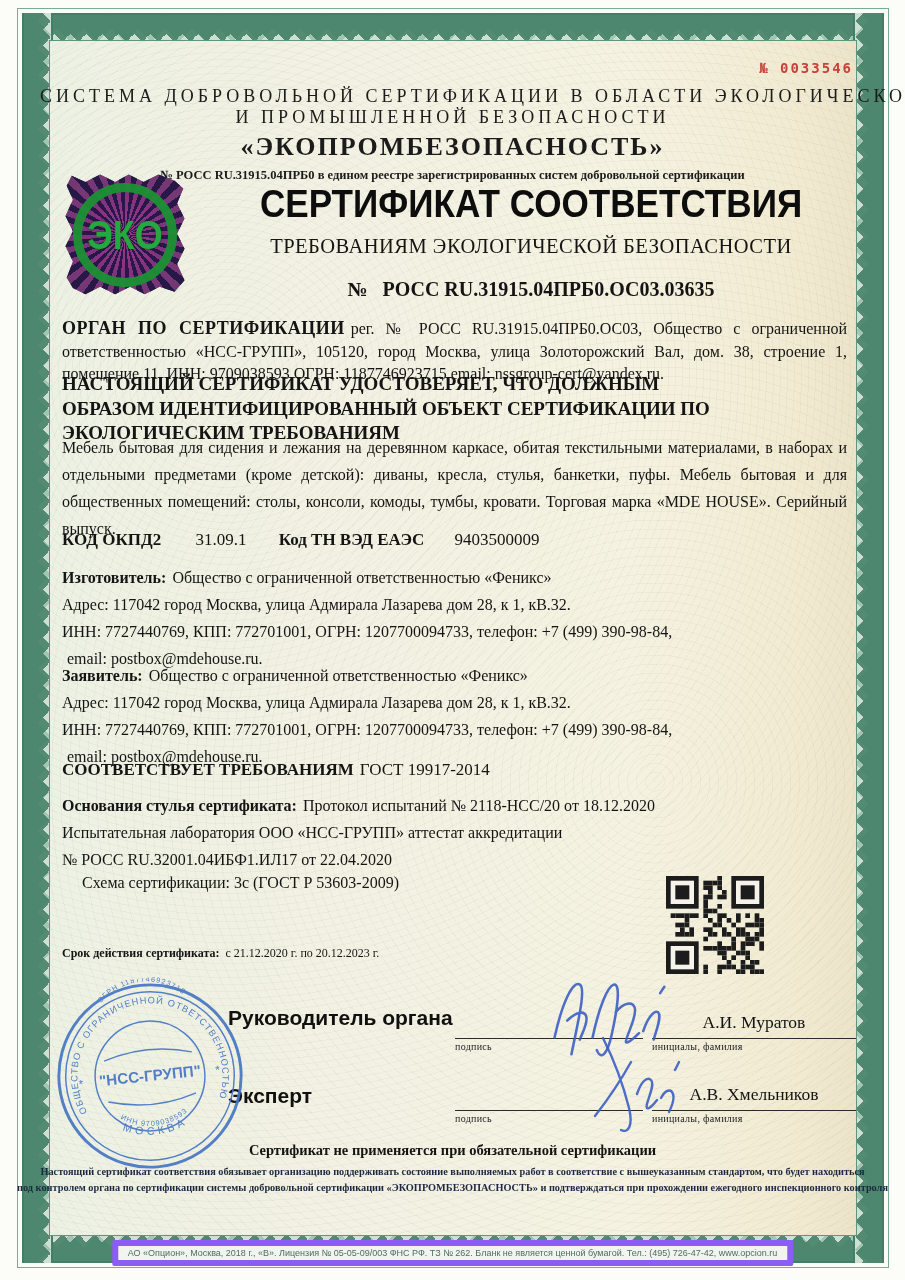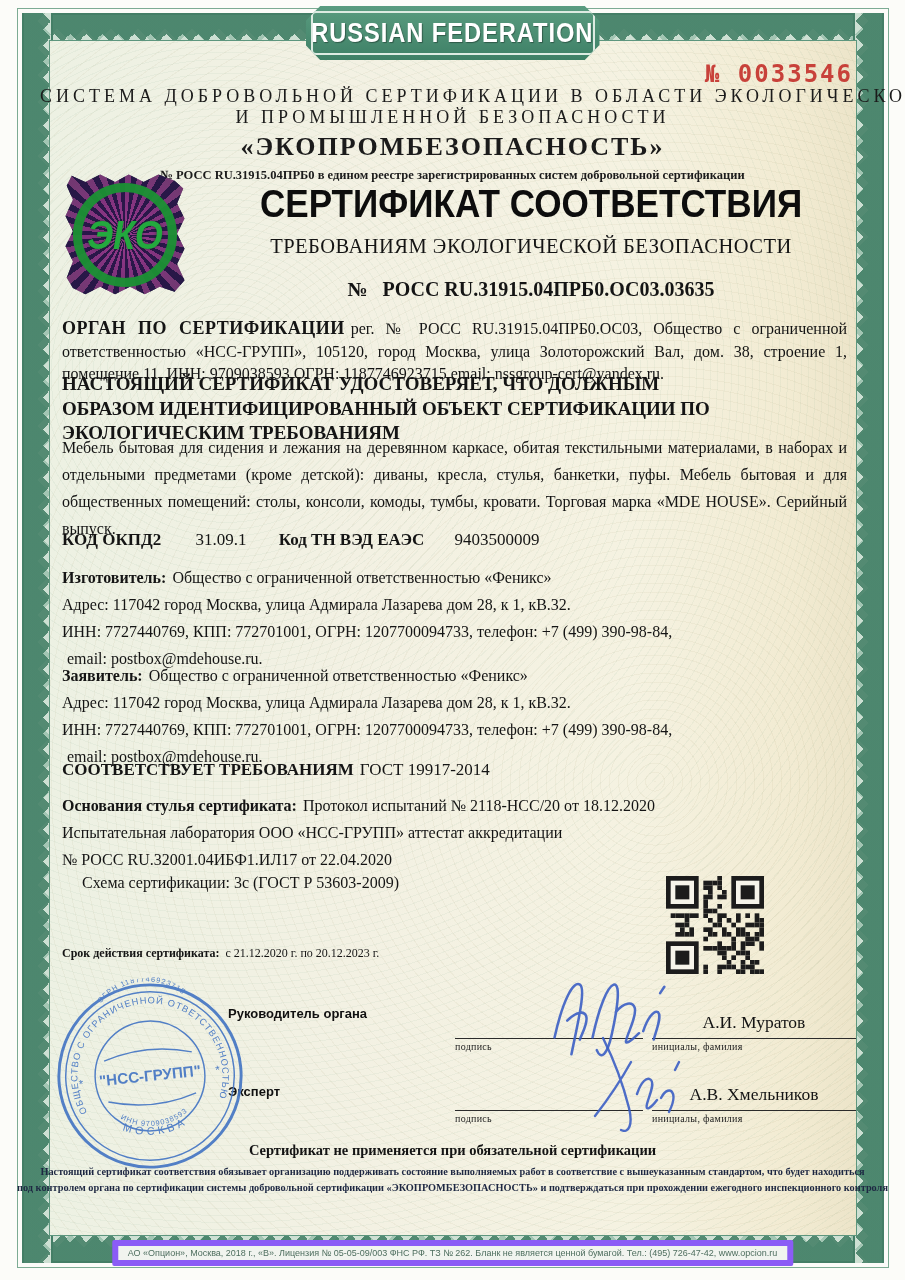--- a/index.html
+++ b/index.html
@@ -39,32 +39,32 @@
   
   .badge{position:absolute;top:6px;left:50%;transform:translateX(-50%);width:294px;height:54px;z-index:6;
     background:linear-gradient(180deg,#5a9c80,#3e8066);
     clip-path:polygon(5% 0,95% 0,100% 28%,100% 72%,95% 100%,5% 100%,0 72%,0 28%);
     display:flex;align-items:center;justify-content:center;}
   .badge::before{content:'';position:absolute;inset:5px;border:2.5px solid #ddebe2;border-radius:5px;}
   .badge-text{position:relative;font-family:"Liberation Sans",sans-serif;font-weight:bold;font-size:27px;
     color:#fff;letter-spacing:1px;transform:scaleX(.88);white-space:nowrap;
     text-shadow:1px 1px 1px rgba(0,0,0,.35);}
   .form-no{position:absolute;top:60px;right:52px;font-family:"DejaVu Sans Mono",monospace;
-    font-weight:bold;font-size:24px;letter-spacing:2px;color:#c8413a;}
+    font-weight:bold;font-size:14px;letter-spacing:2px;color:#c8413a;}
   .sys{position:absolute;top:86px;left:40px;right:40px;text-align:center;color:#1b1b1b;}
   .sys-line{font-size:18px;letter-spacing:4px;line-height:1.16;white-space:nowrap;}
   .sys-name{margin-top:4px;font-size:26px;font-weight:bold;letter-spacing:2px;}
   .registry{margin-top:6px;font-size:12.5px;font-weight:bold;}
   
   .eco{position:absolute;left:63px;top:172px;width:124px;height:126px;
     display:flex;align-items:center;justify-content:center;
     background-image:
       repeating-conic-gradient(from 0deg,rgba(200,70,170,.5) 0 6deg,rgba(40,22,72,.92) 6deg 12deg),
       radial-gradient(circle,#6b2f72 0%,#39204f 45%,#1f2b3c 75%,#162131 100%);
-    clip-path:polygon(7% 3%,18% 8%,30% 2%,42% 8%,53% 2%,65% 8%,77% 2%,90% 7%,97% 13%,92% 25%,98% 37%,92% 49%,98% 61%,92% 73%,98% 86%,90% 95%,78% 91%,66% 97%,54% 91%,42% 97%,30% 91%,18% 97%,8% 92%,3% 84%,8% 71%,2% 59%,8% 47%,2% 35%,8% 22%,3% 11%);font-style:italic;}
+    clip-path:polygon(7% 3%,18% 8%,30% 2%,42% 8%,53% 2%,65% 8%,77% 2%,90% 7%,97% 13%,92% 25%,98% 37%,92% 49%,98% 61%,92% 73%,98% 86%,90% 95%,78% 91%,66% 97%,54% 91%,42% 97%,30% 91%,18% 97%,8% 92%,3% 84%,8% 71%,2% 59%,8% 47%,2% 35%,8% 22%,3% 11%);}
   .eco-ring{position:absolute;width:86px;height:86px;border:9px solid rgba(27,145,52,.95);border-radius:50%;}
   .eco-text{position:relative;font-family:"Liberation Sans",sans-serif;font-weight:bold;font-size:40px;
     color:#23a93e;transform:scaleX(.9);text-shadow:0 0 3px rgba(0,50,10,.7);}
   
   .titleblock{position:absolute;left:195px;right:38px;top:182px;text-align:center;}
   .cert-title{font-family:"Liberation Sans",sans-serif;font-weight:bold;font-size:39px;color:#0d0d0d;
     transform:scaleX(.9);transform-origin:center;white-space:nowrap;}
   .cert-sub{margin-top:9px;font-size:20.5px;letter-spacing:.5px;}
   .cert-no{margin-top:20px;font-size:20px;font-weight:bold;}
   
@@ -85,21 +85,21 @@
   #additional{top:866px;}
   #additional .scheme{margin-top:8px;font-weight:normal;margin-left:20px;}
   #validity{top:946px;font-size:12px;}
   
   .qr{position:absolute;left:666px;top:876px;width:98px;height:98px;}
   .qr svg{width:100%;height:100%;}
   .qr-caption{position:absolute;left:782px;top:902px;width:86px;
     font-family:"Liberation Sans",sans-serif;font-size:12.5px;line-height:1.32;color:#2e2e2e;}
   
   .role{position:absolute;left:228px;font-family:"Liberation Sans",sans-serif;font-weight:bold;
-    font-size:13px;color:#101010;}
+    font-size:21px;color:#101010;}
   #role1{top:1006px}#role2{top:1084px}
   .sigline{position:absolute;border-top:1.6px solid #2b2b2b;}
   #line1{left:455px;top:1038px;width:188px;}
   #line2{left:455px;top:1110px;width:188px;}
   #nline1{left:652px;top:1038px;width:204px;}
   #nline2{left:652px;top:1110px;width:204px;}
   .sublabel{position:absolute;font-size:10px;color:#222;text-align:left;letter-spacing:.3px;}
   #sub1{left:455px;top:1041px;width:188px;}
   #sub2{left:455px;top:1113px;width:188px;}
   #nsub1{left:652px;top:1041px;width:204px;}
@@ -129,23 +129,20 @@
 <div class="page">
 
   <div class="frame">
     <div class="band band-top"></div>
     <div class="band band-bottom"></div>
     <div class="band band-left"></div>
     <div class="band band-right"></div>
     <div class="inner"></div>
   </div>
 
-  <div class="badge">
-    <span class="badge-text">RUSSIAN FEDERATION</span>
-  </div>
   <div class="form-no">№ 0033546</div>
 
   <div class="sys">
     <div class="sys-line">СИСТЕМА ДОБРОВОЛЬНОЙ СЕРТИФИКАЦИИ В ОБЛАСТИ ЭКОЛОГИЧЕСКОЙ</div>
     <div class="sys-line">И ПРОМЫШЛЕННОЙ БЕЗОПАСНОСТИ</div>
     <div class="sys-name">«ЭКОПРОМБЕЗОПАСНОСТЬ»</div>
     <div class="registry">№ РОСС RU.31915.04ПРБ0 в едином реестре зарегистрированных систем добровольной сертификации</div>
   </div>
 
   <div class="eco">

